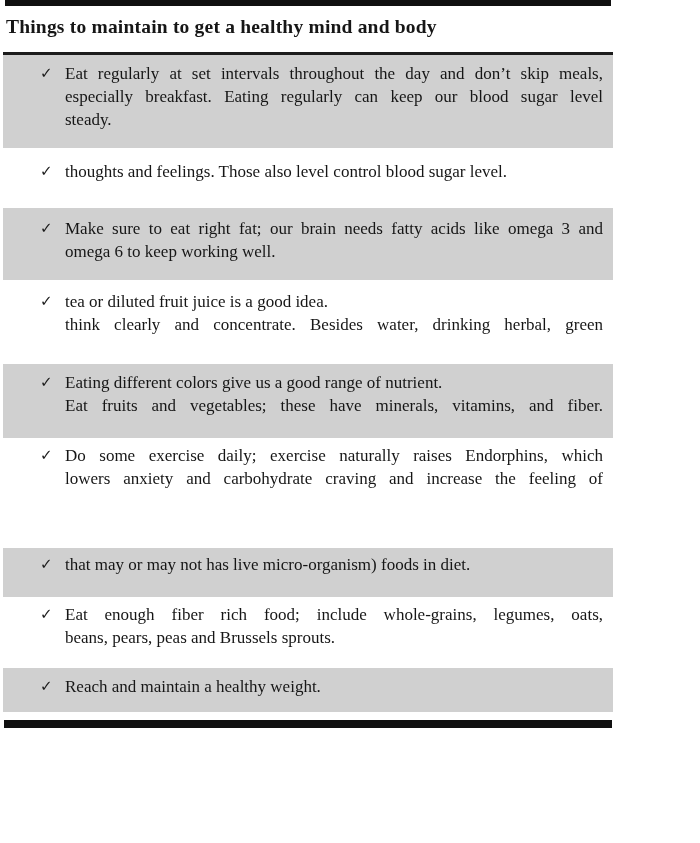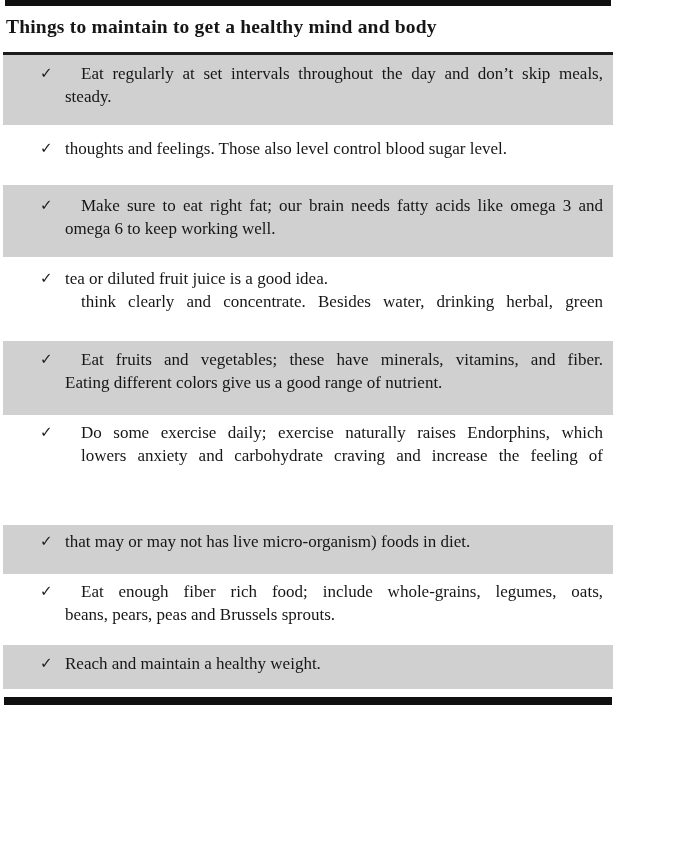--- a/index.html
+++ b/index.html
@@ -28,21 +28,21 @@
   .row { display: flex; padding-left: 37px; padding-right: 10px; background: #ffffff; }
   .row:nth-child(odd) { background: #d0d0d0; }
 
   .check {
     flex: 0 0 25px;
     font-family: "DejaVu Sans", sans-serif;
     font-size: 15px; line-height: 23px; color: #1a1a1a;
   }
   .item-text { flex: 1; font-size: 17px; line-height: 23px; }
   .item-text .line { text-align: justify; }
-  .item-text .line.just { text-align-last: justify; margin-left: 16px; }
+  .item-text .line.just { text-align-last: justify; }
 
   
   .r1 { padding-top: 7px;  padding-bottom: 17px; }
   .r2 { padding-top: 12px; padding-bottom: 25px; }
   .r3 { padding-top: 9px;  padding-bottom: 17px; }
   .r4 { padding-top: 10px; padding-bottom: 28px; }
   .r5 { padding-top: 7px;  padding-bottom: 21px; }
   .r6 { padding-top: 6px;  padding-bottom: 58px; } 
   .r7 { padding-top: 5px;  padding-bottom: 21px; }
   .r8 { padding-top: 6px;  padding-bottom: 19px; }
@@ -58,20 +58,21 @@
     <div class="title">Things to maintain to get a healthy mind and body</div>
   </div>
 
   <div class="bar bar-mid"></div>
 
   <div class="rows">
     <div class="row r1">
       <span class="check">✓</span>
       <div class="item-text">
           <div class="line just">Eat regularly at set intervals throughout the day and don’t skip meals,</div>
+          <div class="line just">especially breakfast. Eating regularly can keep our blood sugar level</div>
           <div class="line">steady.</div>
         </div>
     </div>
     <div class="row r2">
       <span class="check">✓</span>
       <div class="item-text">
           <div class="line">thoughts and feelings. Those also level control blood sugar level.</div>
         </div>
     </div>
     <div class="row r3">
@@ -84,22 +85,22 @@
     <div class="row r4">
       <span class="check">✓</span>
       <div class="item-text">
           <div class="line">tea or diluted fruit juice is a good idea.</div>
           <div class="line just">think clearly and concentrate. Besides water, drinking herbal, green</div>
         </div>
     </div>
     <div class="row r5">
       <span class="check">✓</span>
       <div class="item-text">
+          <div class="line">Eating different colors give us a good range of nutrient.</div>
           <div class="line just">Eat fruits and vegetables; these have minerals, vitamins, and fiber.</div>
-          <div class="line">Eating different colors give us a good range of nutrient.</div>
         </div>
     </div>
     <div class="row r6">
       <span class="check">✓</span>
       <div class="item-text">
           <div class="line just">Do some exercise daily; exercise naturally raises Endorphins, which</div>
           <div class="line just">lowers anxiety and carbohydrate craving and increase the feeling of</div>
         </div>
     </div>
     <div class="row r7">

